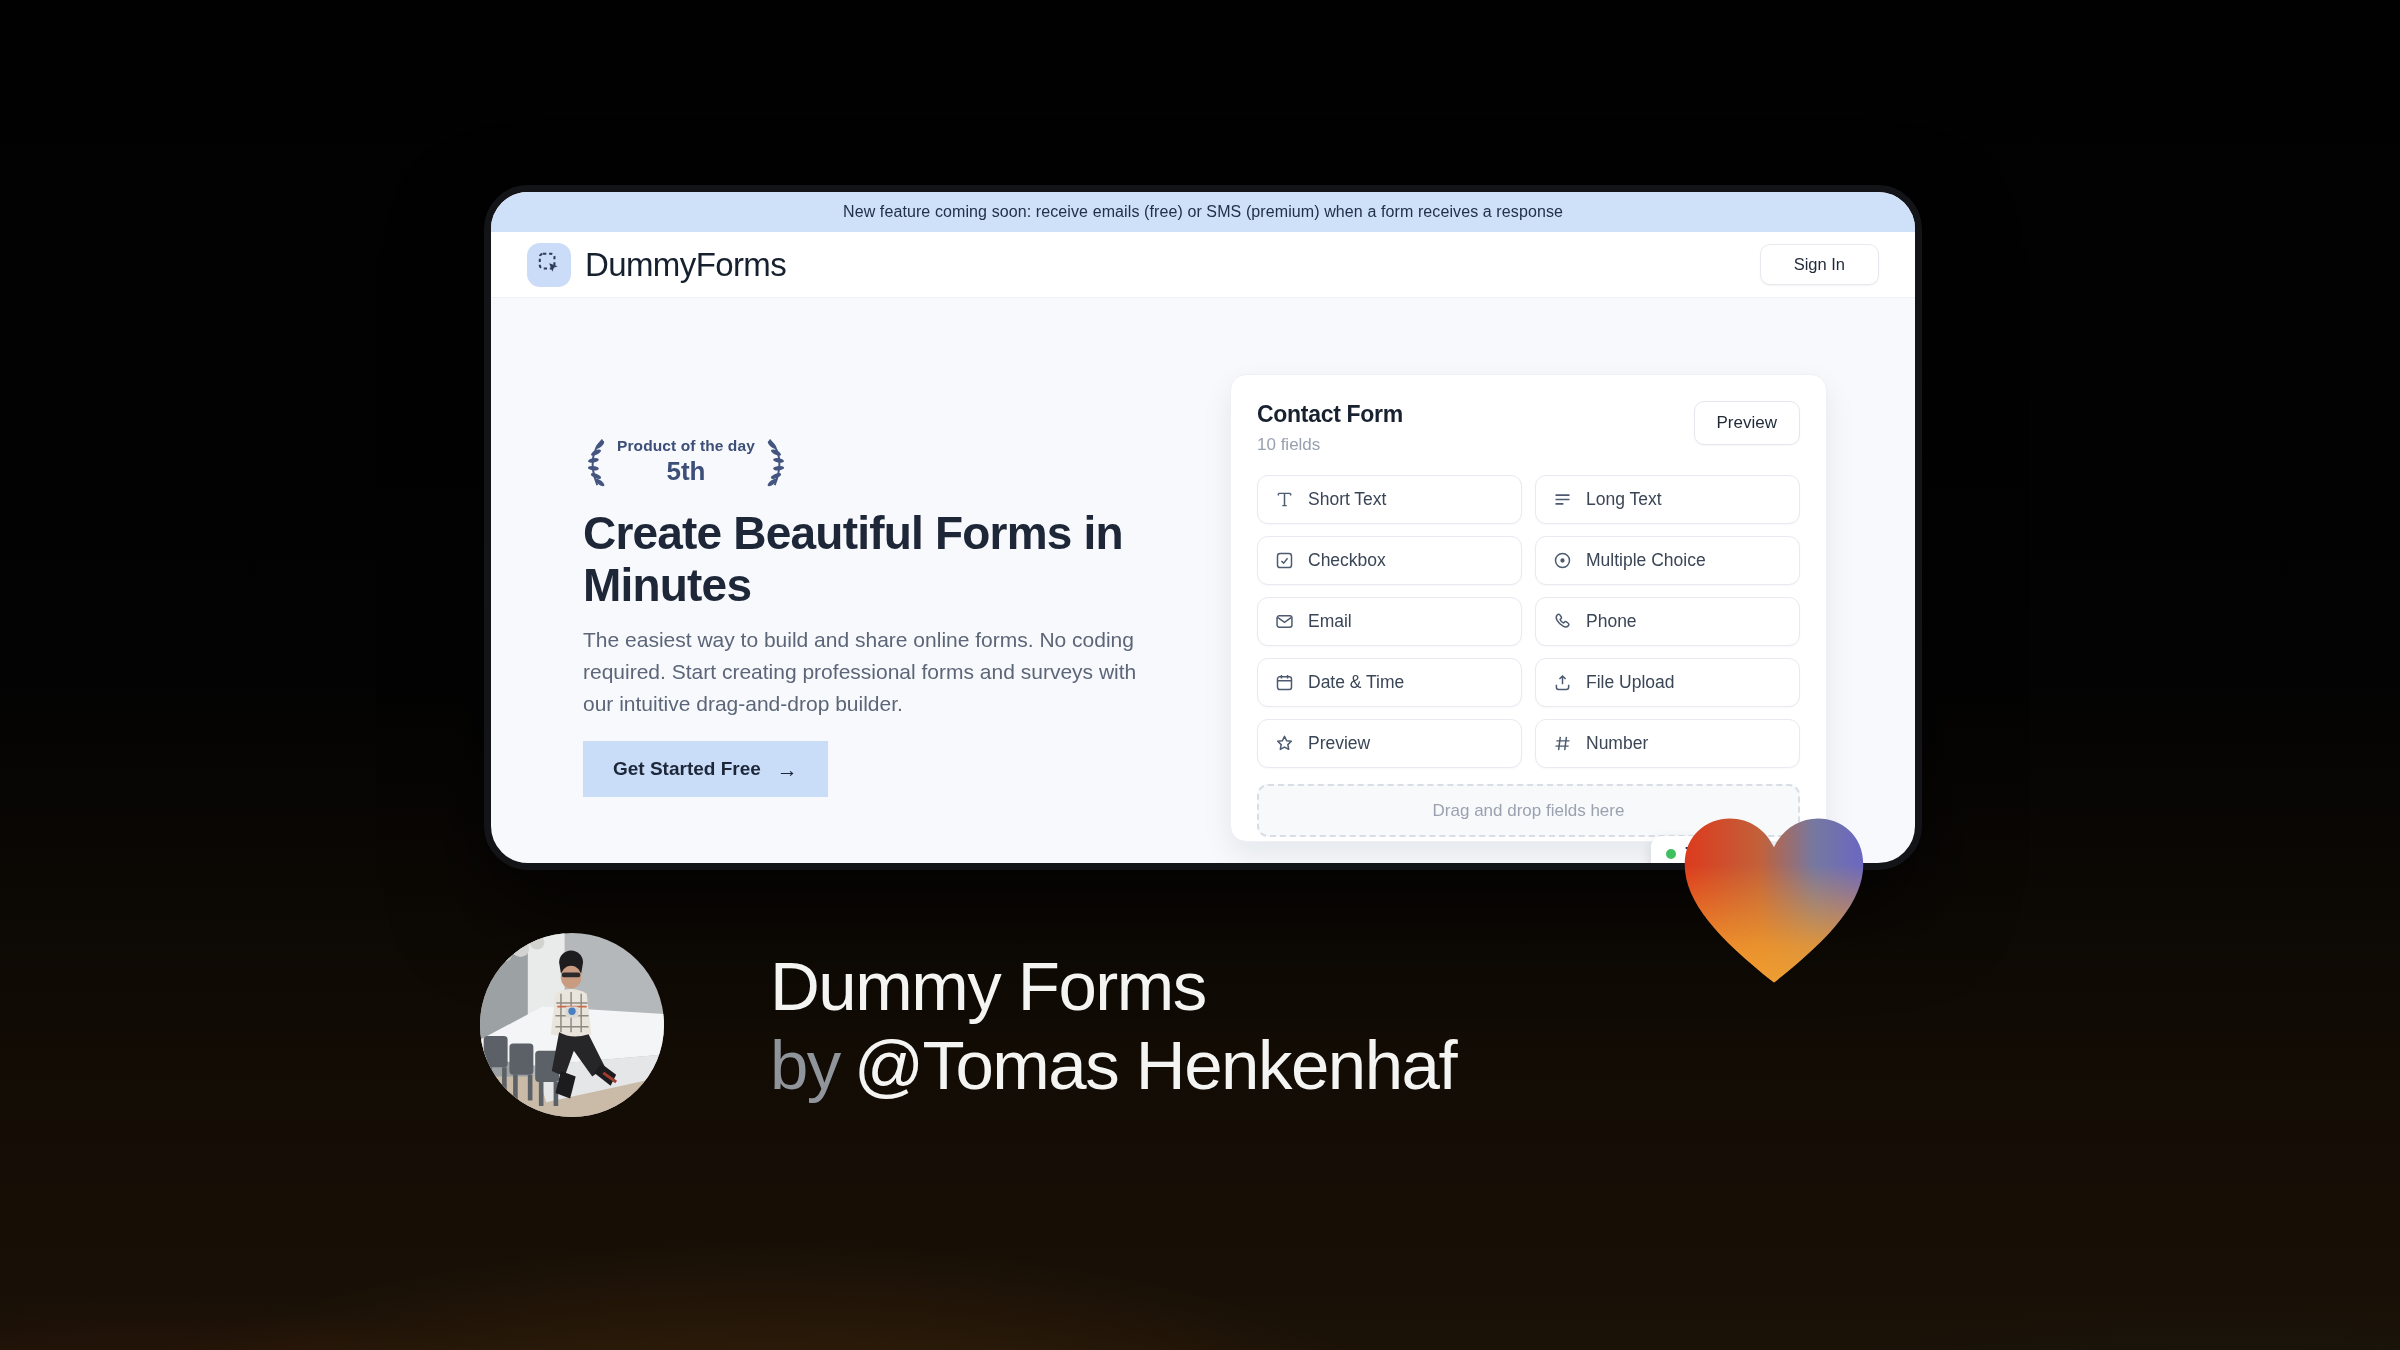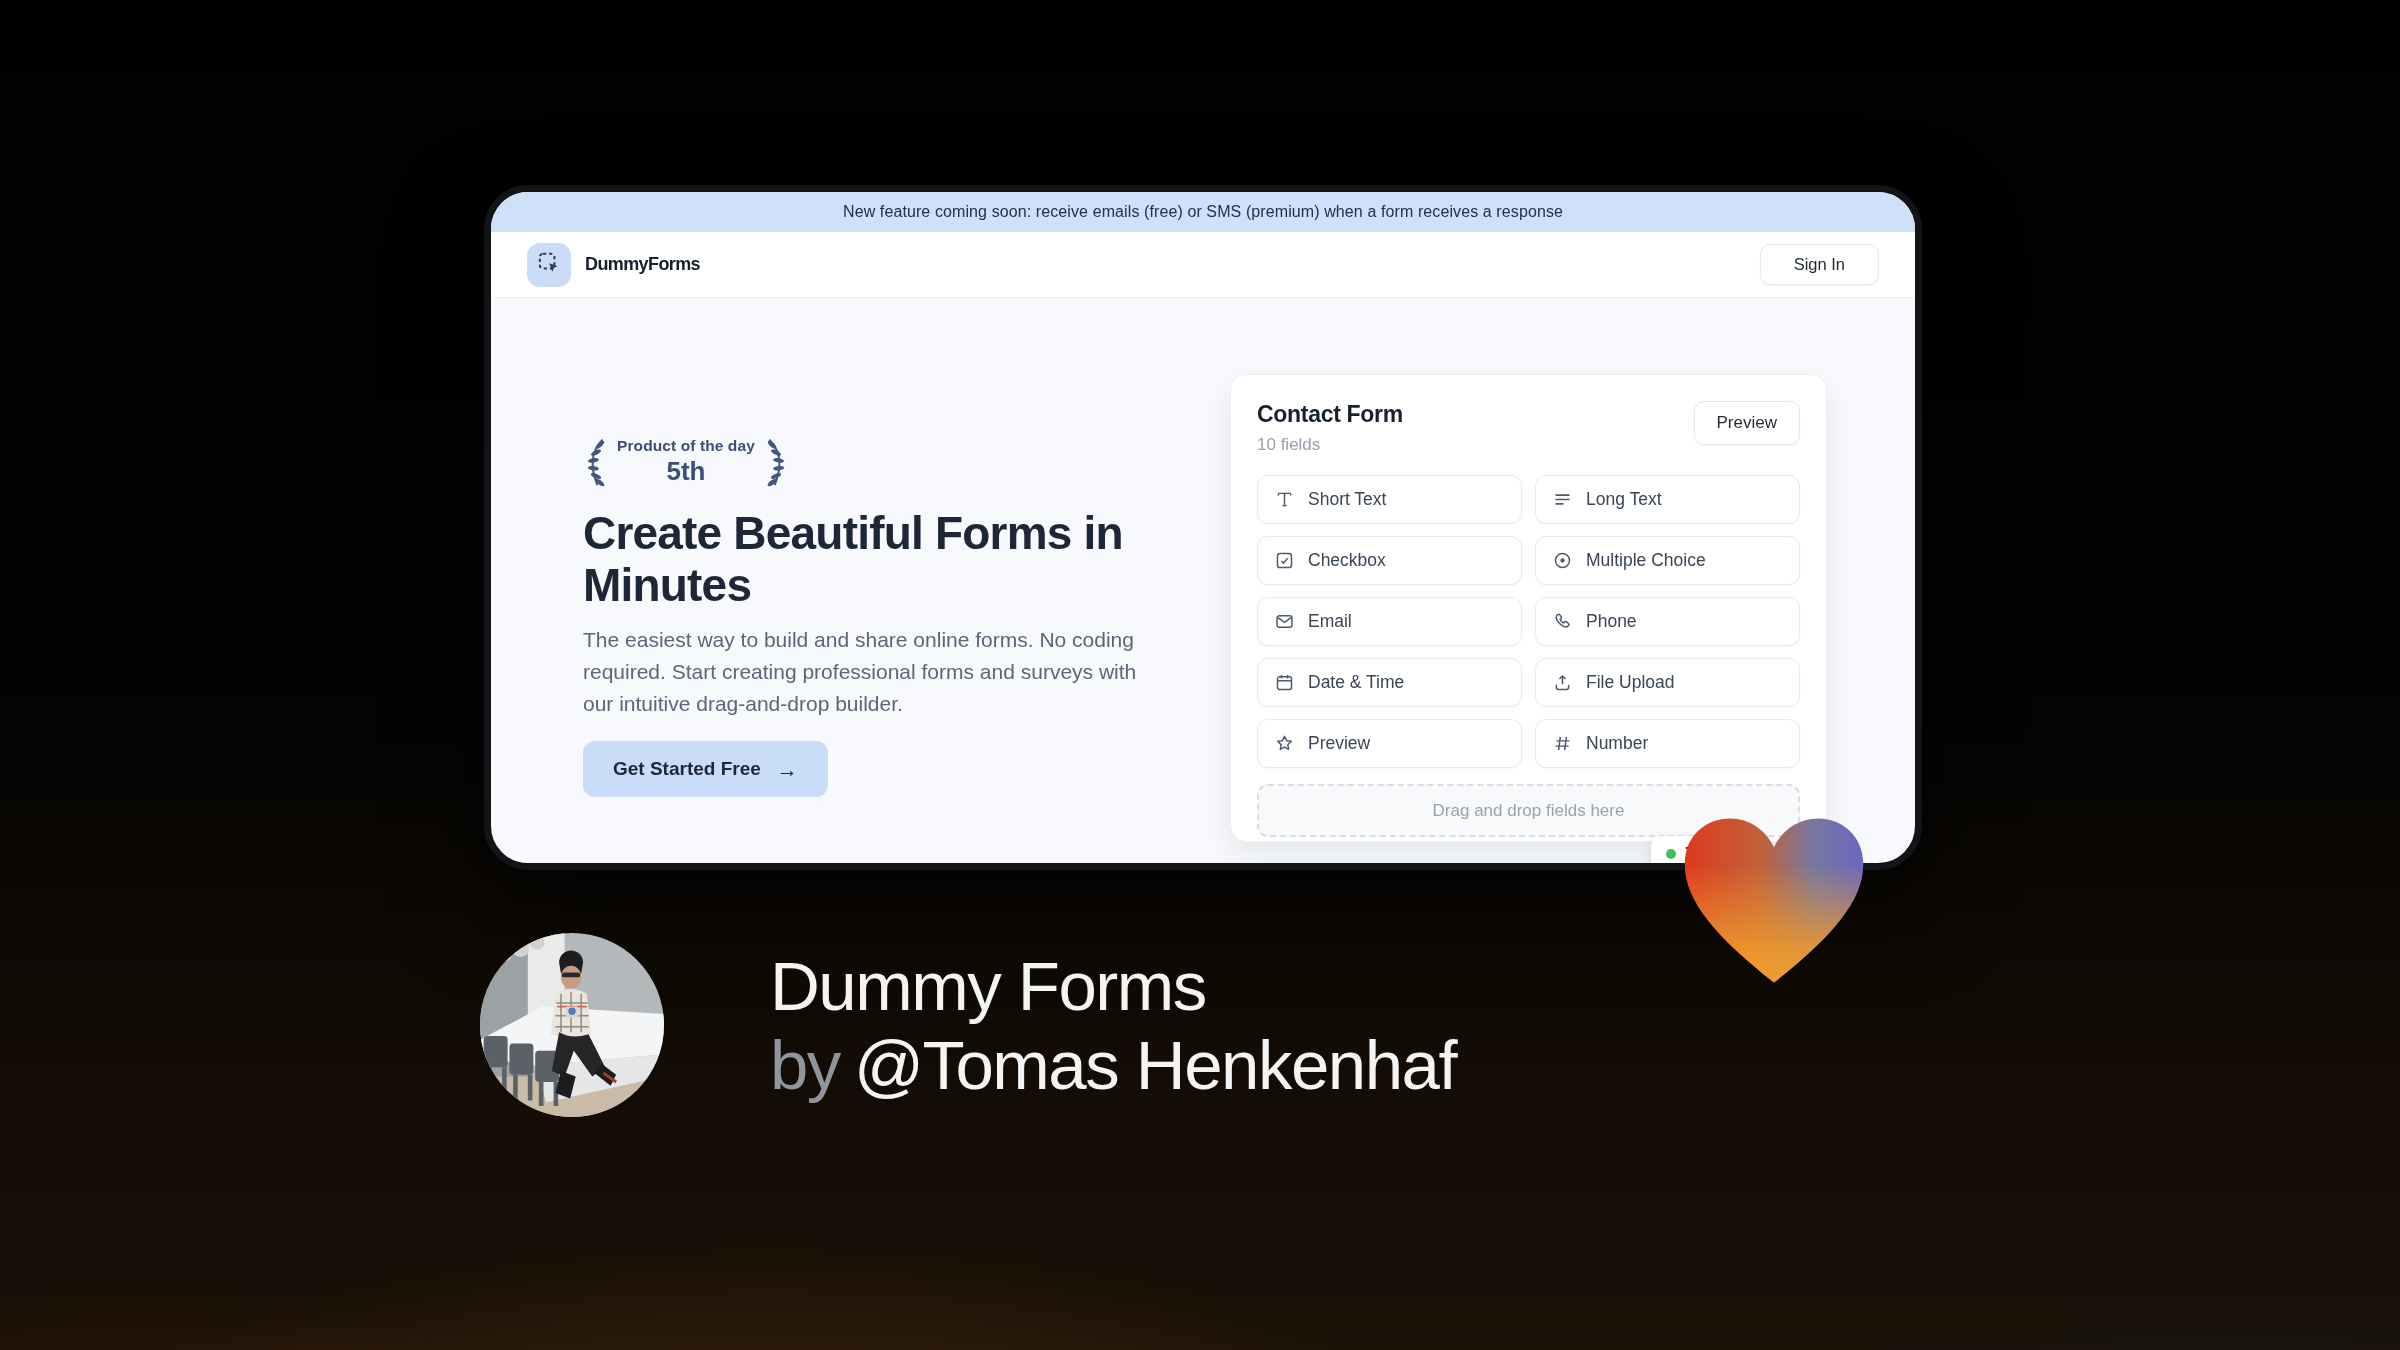--- a/index.html
+++ b/index.html
@@ -26,21 +26,21 @@
     font-size:16px; letter-spacing:0.1px;
   }
   .nav {
     height:66px; background:#ffffff; display:flex; align-items:center;
     padding:0 36px; border-bottom:1px solid #eef1f5;
   }
   .logo-tile {
     width:44px; height:44px; border-radius:13px; background:#cbdcf8;
     display:flex; align-items:center; justify-content:center; margin-right:14px;
   }
-  .brand { font-size:18px; font-weight:700; color:#16202e; letter-spacing:-0.6px; }
+  .brand { font-size:33px; font-weight:400; color:#16202e; letter-spacing:-0.6px; }
   .nav-spacer { flex:1; }
   .signin-btn {
     background:#fff; border:1px solid #e7e9ee; border-radius:10px;
     padding:10px 33px; font-size:16.5px; color:#1f2937; font-weight:500;
     box-shadow:0 1px 2px rgba(16,24,40,0.05); cursor:pointer;
     font-family:"Liberation Sans", sans-serif;
   }
 
   
   .pod-badge {
@@ -54,21 +54,21 @@
     position:absolute; left:92px; top:315px; width:570px;
     font-size:46px; line-height:1.14; font-weight:700; color:#1d2738;
     letter-spacing:-0.8px;
   }
   .hero-desc {
     position:absolute; left:92px; top:432px; width:580px;
     font-size:21px; line-height:1.52; color:#5c6678;
   }
   .cta-btn {
     position:absolute; left:92px; top:549px;
-    background:var(--accent-blue); border:none; border-radius:12px;
+    background:var(--accent-blue); border:none; border-radius:0;
     padding:17px 30px; display:flex; align-items:center; gap:16px;
     font-size:19px; font-weight:600; color:#1d2738; cursor:pointer;
     font-family:"Liberation Sans", sans-serif;
   }
   .cta-arrow { font-size:21px; line-height:1; }
 
   
   .form-card {
     position:absolute; left:739px; top:182px; width:597px; height:468px;
     background:#ffffff; border:1px solid #eef0f4; border-radius:16px;

